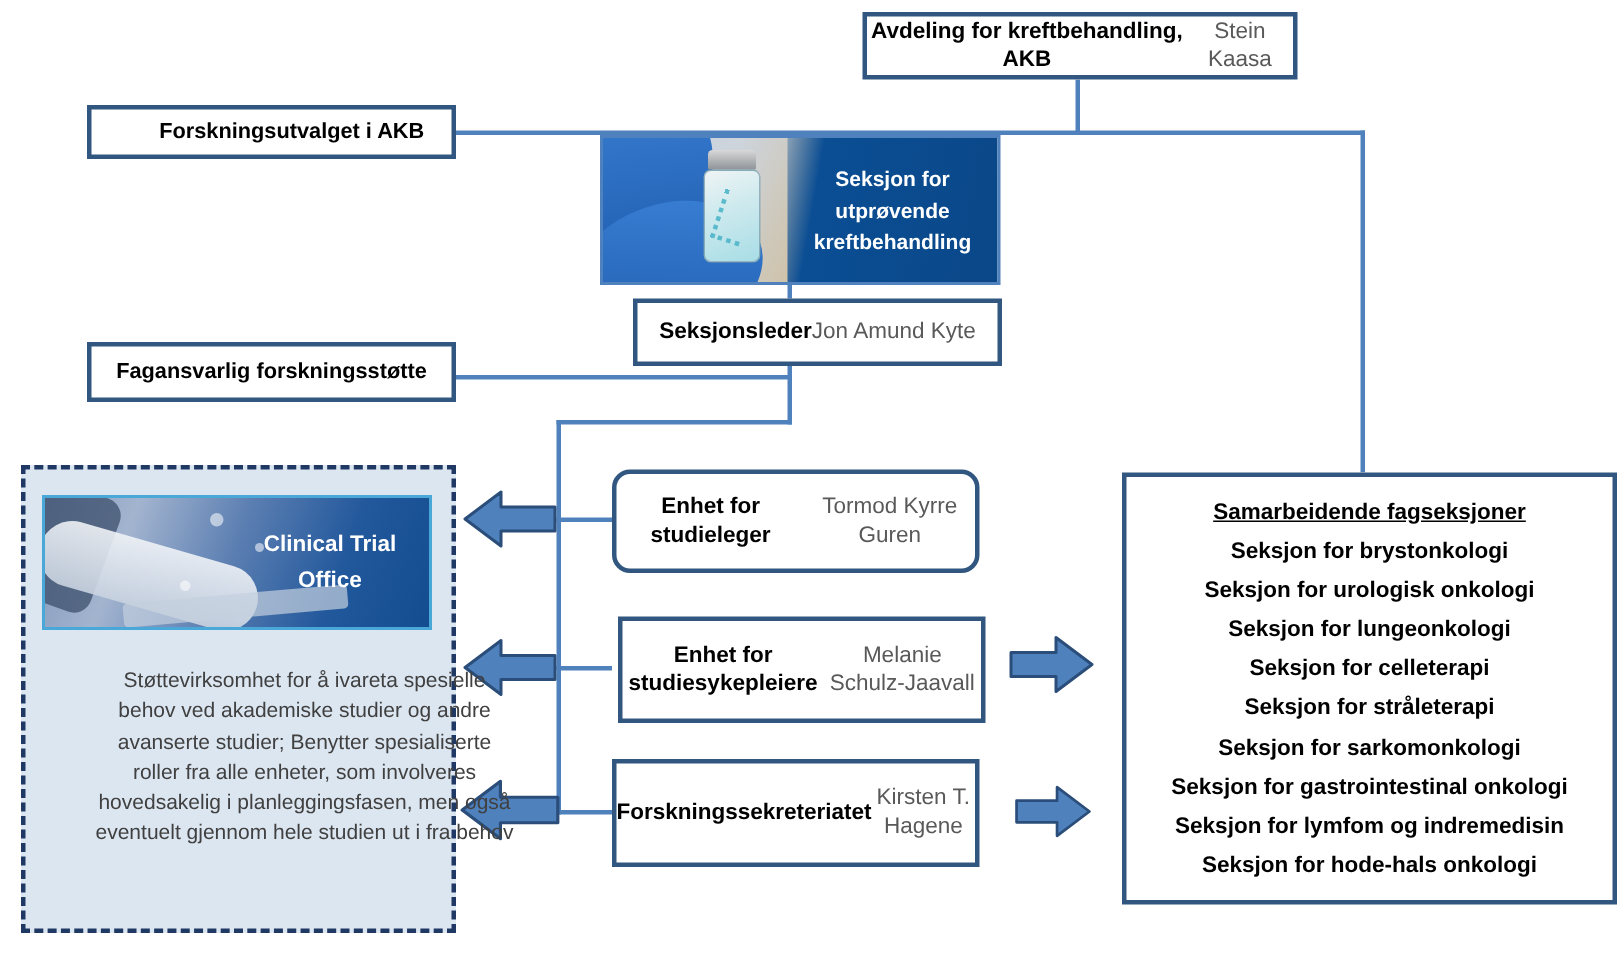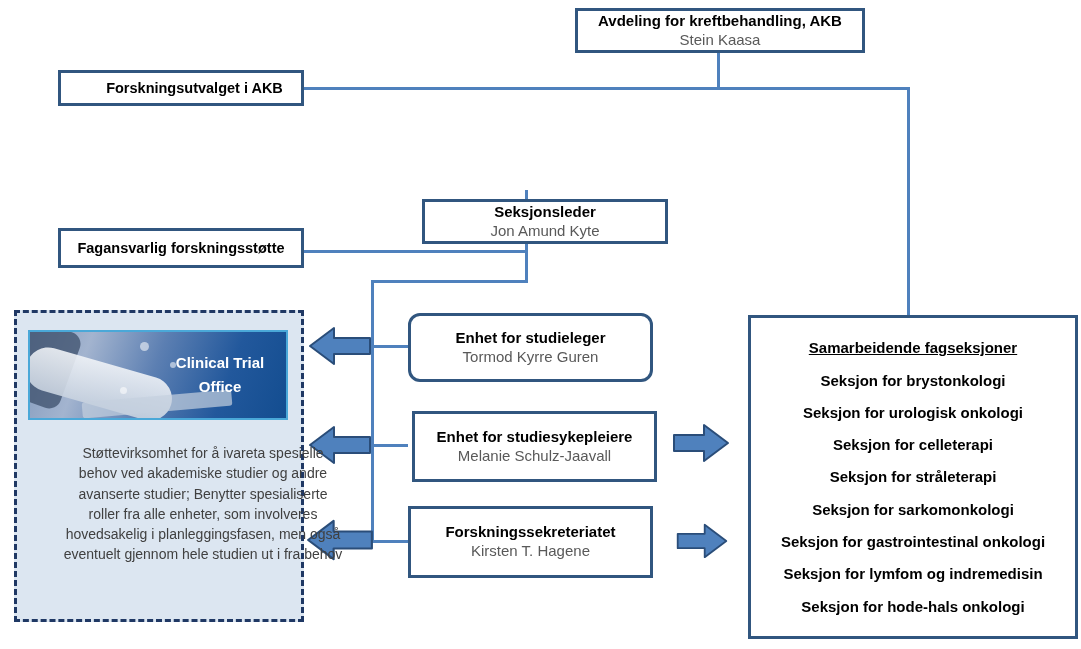--- a/index.html
+++ b/index.html
@@ -8,21 +8,21 @@
   .canvas {
     position: relative; width: 1081px; height: 649px;
     background: #fff; overflow: hidden;
   }
   
   .line { position: absolute; background: var(--connector, #4f81bd); }
   
   .obox {
     position: absolute; background: #fff;
     border: 3px solid var(--box-border, #31567f);
-    display: flex; flex-direction: column; align-items: center; justify-content: center;
+    display: flex; align-items: center; justify-content: center;
     text-align: center; line-height: 1.25;
   }
   .box-title { font-weight: bold; font-size: 15px; color: var(--title-text, #000); }
   .box-name  { font-size: 15px; color: var(--name-text, #595959); }
   .single-label { font-weight: bold; font-size: 14.5px; color: var(--title-text, #000); }
 
   
   .vial-img {
     position: absolute; left: 400px; top: 90px; width: 267px; height: 100px;
     border: 2px solid var(--connector, #4f81bd); overflow: hidden;
@@ -98,21 +98,21 @@
     text-align: center; line-height: 1.6;
   }
   .cto-desc {
     position: absolute; left: 18px; top: 443px; width: 282px;
     font-size: 14px; color: var(--paragraph-text, #404040);
     text-align: center; line-height: 1.45; margin-left: 44px;
   }
 
   
   .collab-box {
-    position: absolute; left: 748px; top: 315px; width: 330px; height: 324px;
+    position: absolute; left: 748px; top: 315px; width: 330px; height: 288px;
     background: #fff; border: 3px solid var(--box-border, #31567f);
     display: flex; flex-direction: column; justify-content: space-evenly;
     padding: 6px 2px; text-align: center; align-items: center;
   }
   .collab-title { font-weight: bold; font-size: 15px; color: #000; text-decoration: underline; }
   .collab-item  { font-weight: bold; font-size: 15px; color: #000; }
 
   .arrow { position: absolute; }
   .arrow polygon {
     fill: var(--arrow-fill, #4f81bd);
@@ -155,20 +155,31 @@
 
   <div class="obox" style="left:575px; top:8px; width:290px; height:45px;">
     <div class="box-title">Avdeling for kreftbehandling, AKB</div>
     <div class="box-name">Stein Kaasa</div>
   </div>
 
   <div class="obox" style="left:58px; top:70px; width:246px; height:36px;padding-left:27px;">
     <div class="single-label">Forskningsutvalget i AKB</div>
   </div>
 
+  <div class="vial-img">
+    <div class="glove-fingers"></div>
+    <div class="glove-thumb"></div>
+    <div class="vial-cap"></div>
+    <div class="vial-body">
+      <div class="vial-strand"></div>
+    </div>
+    <div class="banner-panel">
+      <div class="banner-text">Seksjon for utprøvende kreftbehandling</div>
+    </div>
+  </div>
 
   <div class="obox" style="left:422px; top:199px; width:246px; height:45px;">
     <div class="box-title">Seksjonsleder</div>
     <div class="box-name">Jon Amund Kyte</div>
   </div>
 
   <div class="obox" style="left:58px; top:228px; width:246px; height:40px;">
     <div class="single-label">Fagansvarlig forskningsstøtte</div>
   </div>
 
@@ -194,20 +205,21 @@
     <div class="bokeh2"></div>
     <div class="bokeh3"></div>
     <div class="label">Clinical Trial Office</div>
   </div>
   <div class="cto-desc">Støttevirksomhet for å ivareta spesielle behov ved akademiske studier og andre avanserte studier; Benytter spesialiserte roller fra alle enheter, som involveres hovedsakelig i planleggingsfasen, men også eventuelt gjennom hele studien ut i fra behov</div>
 
   <div class="collab-box">
     <div class="collab-title">Samarbeidende fagseksjoner</div>
     <div class="collab-item">Seksjon for brystonkologi</div>
     <div class="collab-item">Seksjon for urologisk onkologi</div>
+    <div class="collab-item">Seksjon for lungeonkologi</div>
     <div class="collab-item">Seksjon for celleterapi</div>
     <div class="collab-item">Seksjon for stråleterapi</div>
     <div class="collab-item">Seksjon for sarkomonkologi</div>
     <div class="collab-item">Seksjon for gastrointestinal onkologi</div>
     <div class="collab-item">Seksjon for lymfom og indremedisin</div>
     <div class="collab-item">Seksjon for hode-hals onkologi</div>
   </div>
 
 </div>
 

